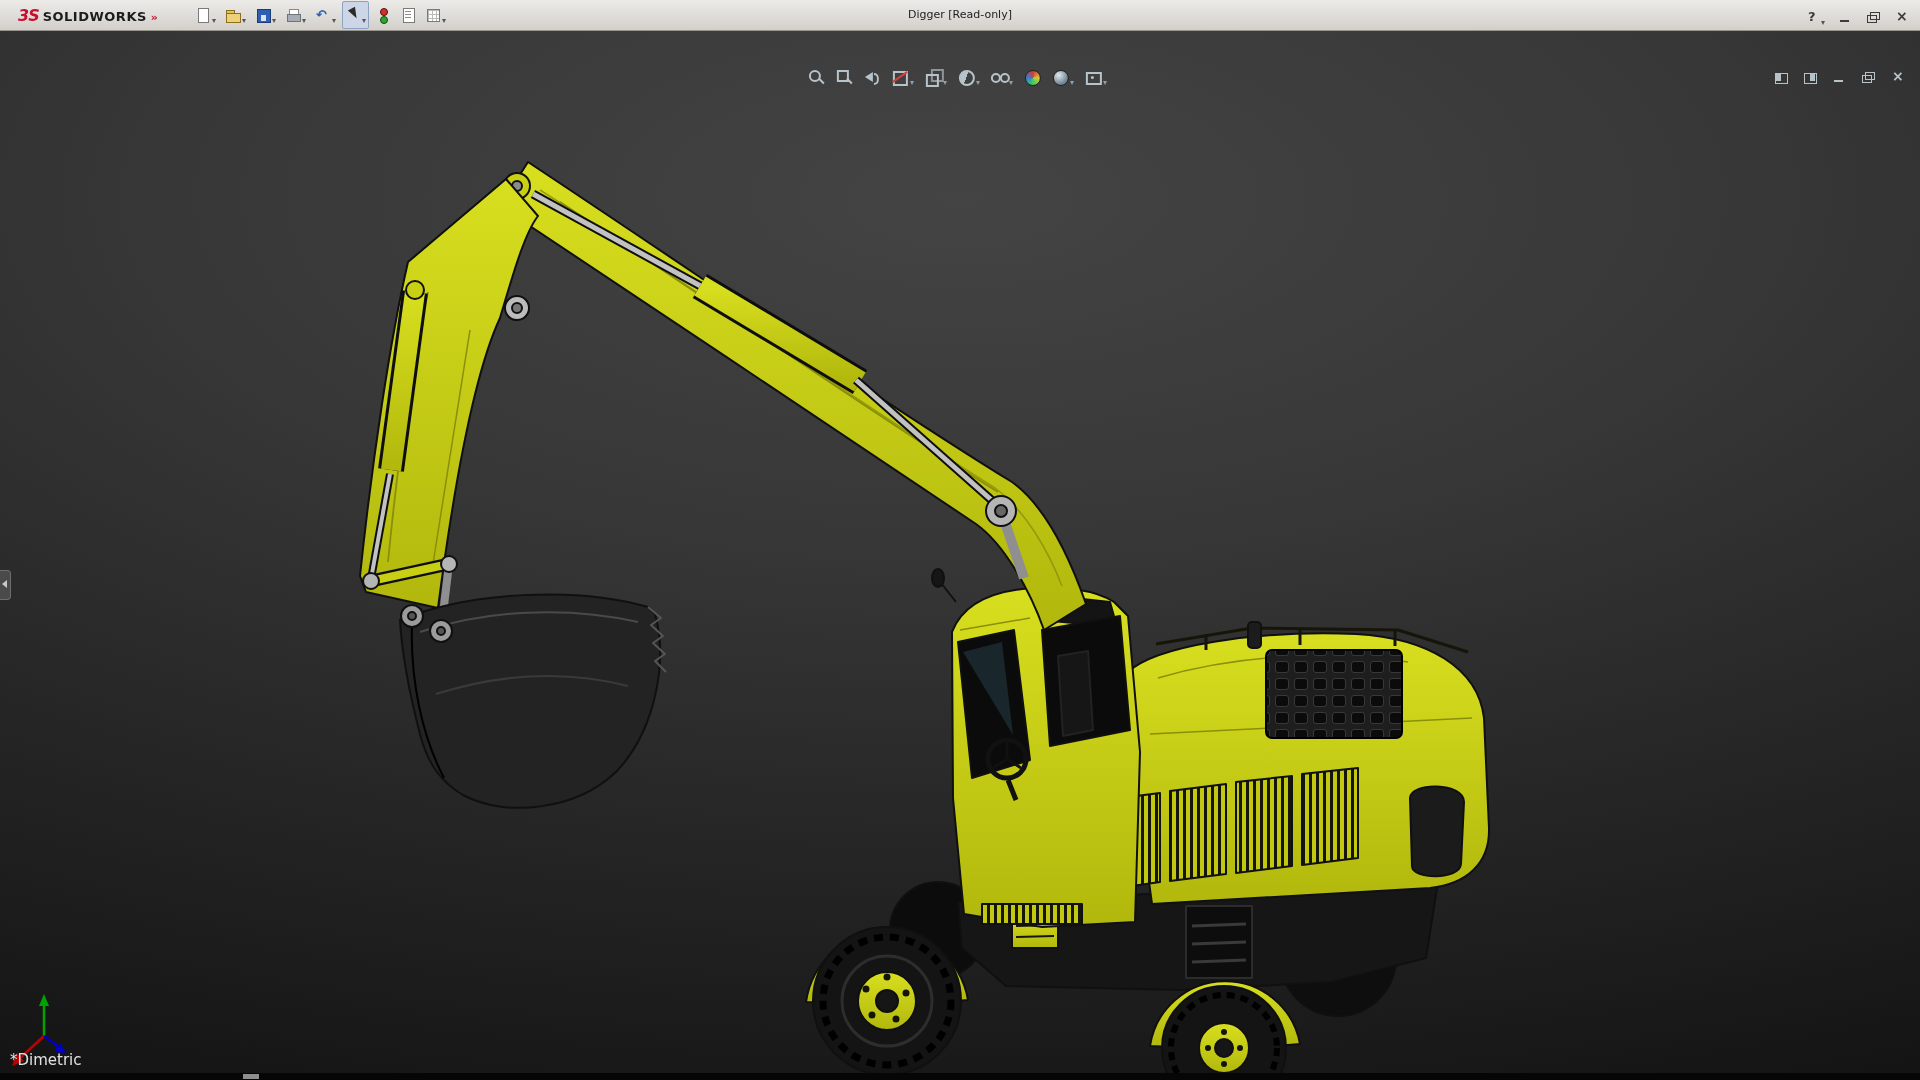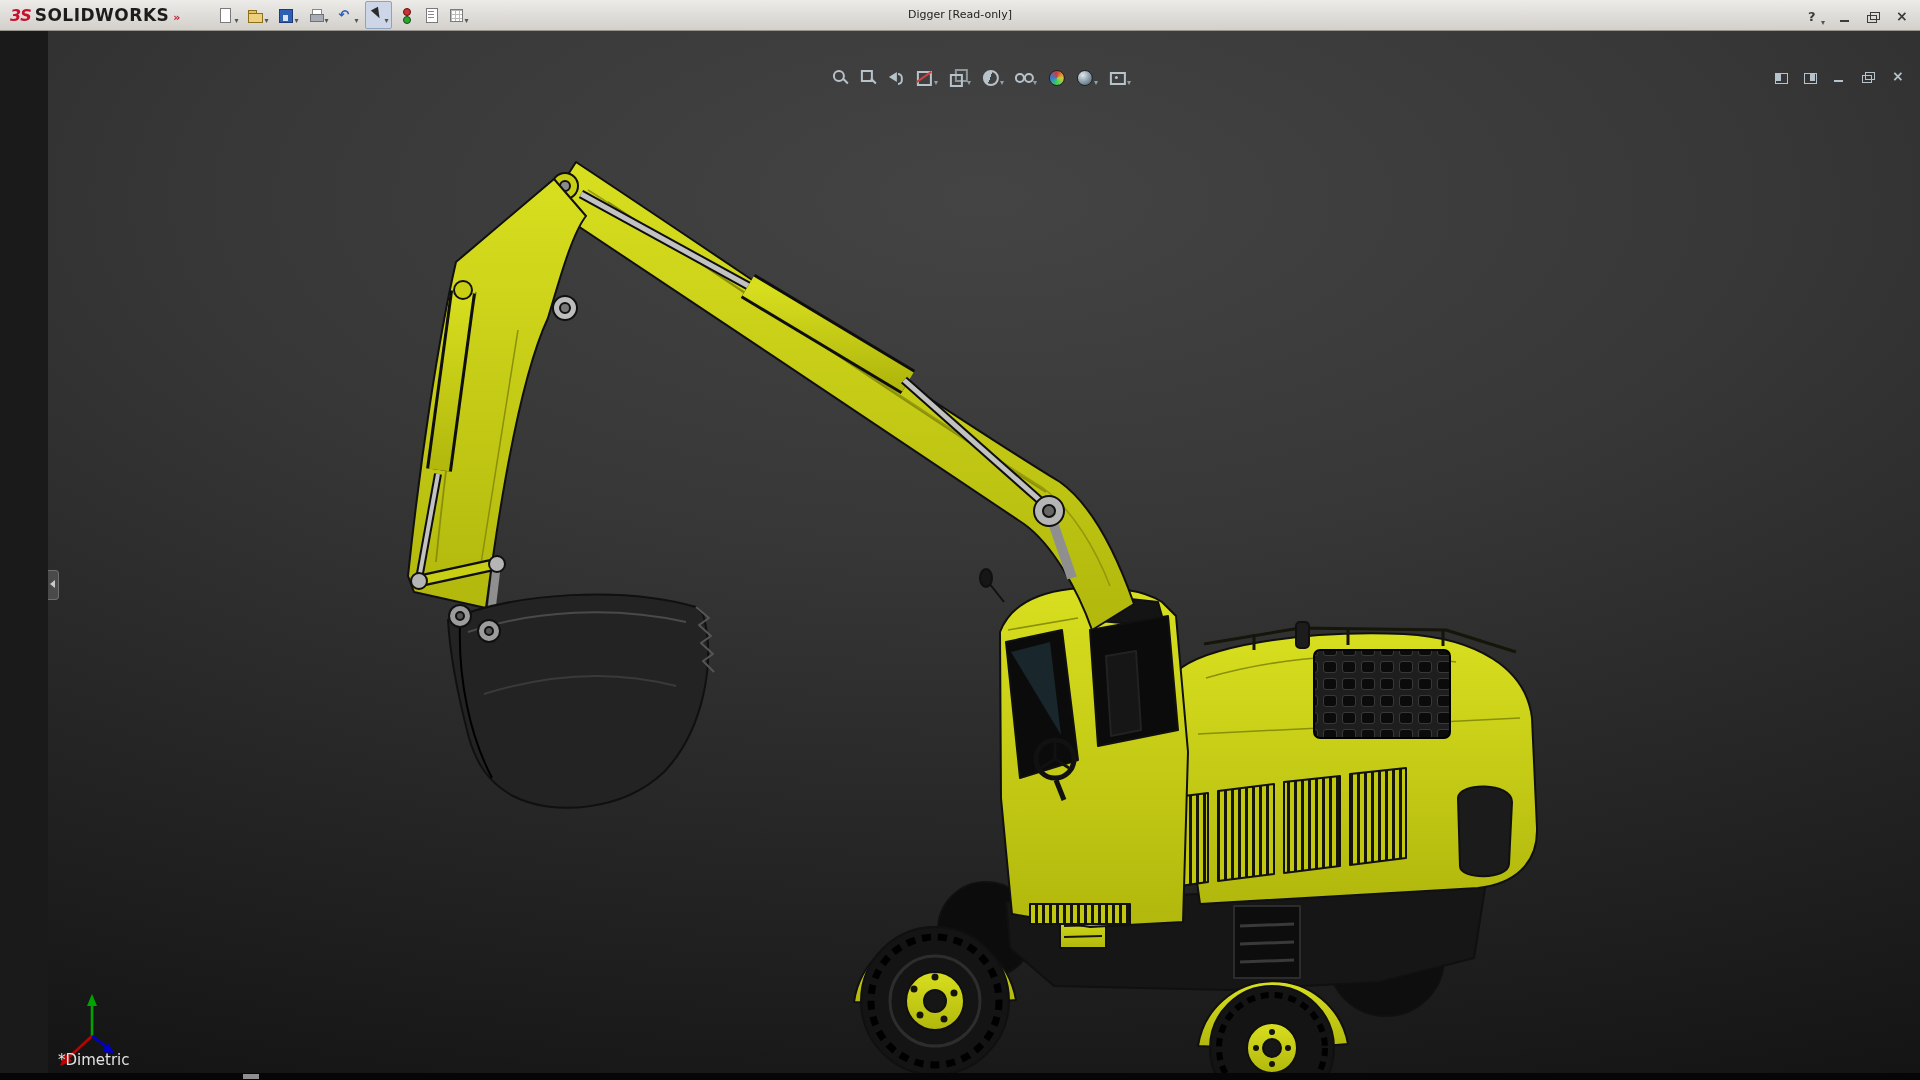--- a/index.html
+++ b/index.html
@@ -11,23 +11,23 @@
   }
 
   
   .titlebar{
     position:absolute;top:0;left:0;right:0;height:30px;z-index:10;
     display:flex;align-items:center;
     background:linear-gradient(#ecebe8,#d3d0cb);
     border-bottom:1px solid #98958f;
     color:#3c3c3c;
   }
-  .logo{display:flex;align-items:baseline;gap:4px;padding:0 8px 0 10px;}
+  .logo{display:flex;align-items:baseline;gap:4px;padding:0 8px 0 10px;margin-left:8px;}
   .logo-mark{color:#c8102e;font-weight:bold;font-size:16px;font-style:italic;letter-spacing:-1px;}
-  .logo-text{color:#1c1c1c;font-weight:bold;font-size:17px;letter-spacing:0.5px;}
+  .logo-text{color:#1c1c1c;font-weight:bold;font-size:13px;letter-spacing:0.5px;}
   .logo-chev{color:#c8102e;font-size:11px;font-weight:bold;}
   .window-title{
     position:absolute;left:50%;transform:translateX(-50%);top:0;
     line-height:30px;font-size:11px;color:#222;white-space:nowrap;
   }
   .main-toolbar{display:flex;align-items:center;gap:3px;margin-left:26px;}
   .titlebar-controls{position:absolute;right:8px;top:3px;display:flex;gap:6px;color:#3c3c3c;}
 
   
   .tbtn{display:flex;align-items:center;height:24px;padding:1px 2px;border:1px solid transparent;border-radius:2px;}
@@ -83,21 +83,20 @@
   .ic-restore::after{content:"";position:absolute;left:5px;top:3px;width:8px;height:6px;border:1px solid currentColor;}
   .ic-close::before{content:"×";position:absolute;left:3px;top:-1px;font:bold 14px/16px "DejaVu Sans",sans-serif;color:currentColor;}
   .ic-help::before{content:"?";position:absolute;left:4px;top:0;font:bold 13px/16px "DejaVu Sans",sans-serif;color:currentColor;}
 
   .vp-controls{position:absolute;top:33px;right:12px;display:flex;gap:7px;z-index:6;color:#b7c3ca;}
 
   
   .viewport{
     position:absolute;top:30px;left:0;right:0;bottom:0;z-index:0;
     background:radial-gradient(120% 95% at 50% 16%, #444444 0%, #373737 35%, #242424 68%, #121212 100%);
-    margin-left:48px;
   }
   .model-svg{position:absolute;top:0;left:0;width:1920px;height:1080px;z-index:1;}
 
   .flyout-tab{
     position:absolute;left:0;top:540px;width:10px;height:28px;z-index:6;
     background:#4a4a4a;border:1px solid #6e6e6e;border-left:none;border-radius:0 4px 4px 0;
   }
   .flyout-tab::before{content:"";position:absolute;left:2px;top:9px;border-top:4px solid transparent;border-bottom:4px solid transparent;border-right:5px solid #c9c9c9;}
 
   .view-label{position:absolute;left:10px;bottom:11px;z-index:5;color:#e2e2e2;font-size:15px;}

